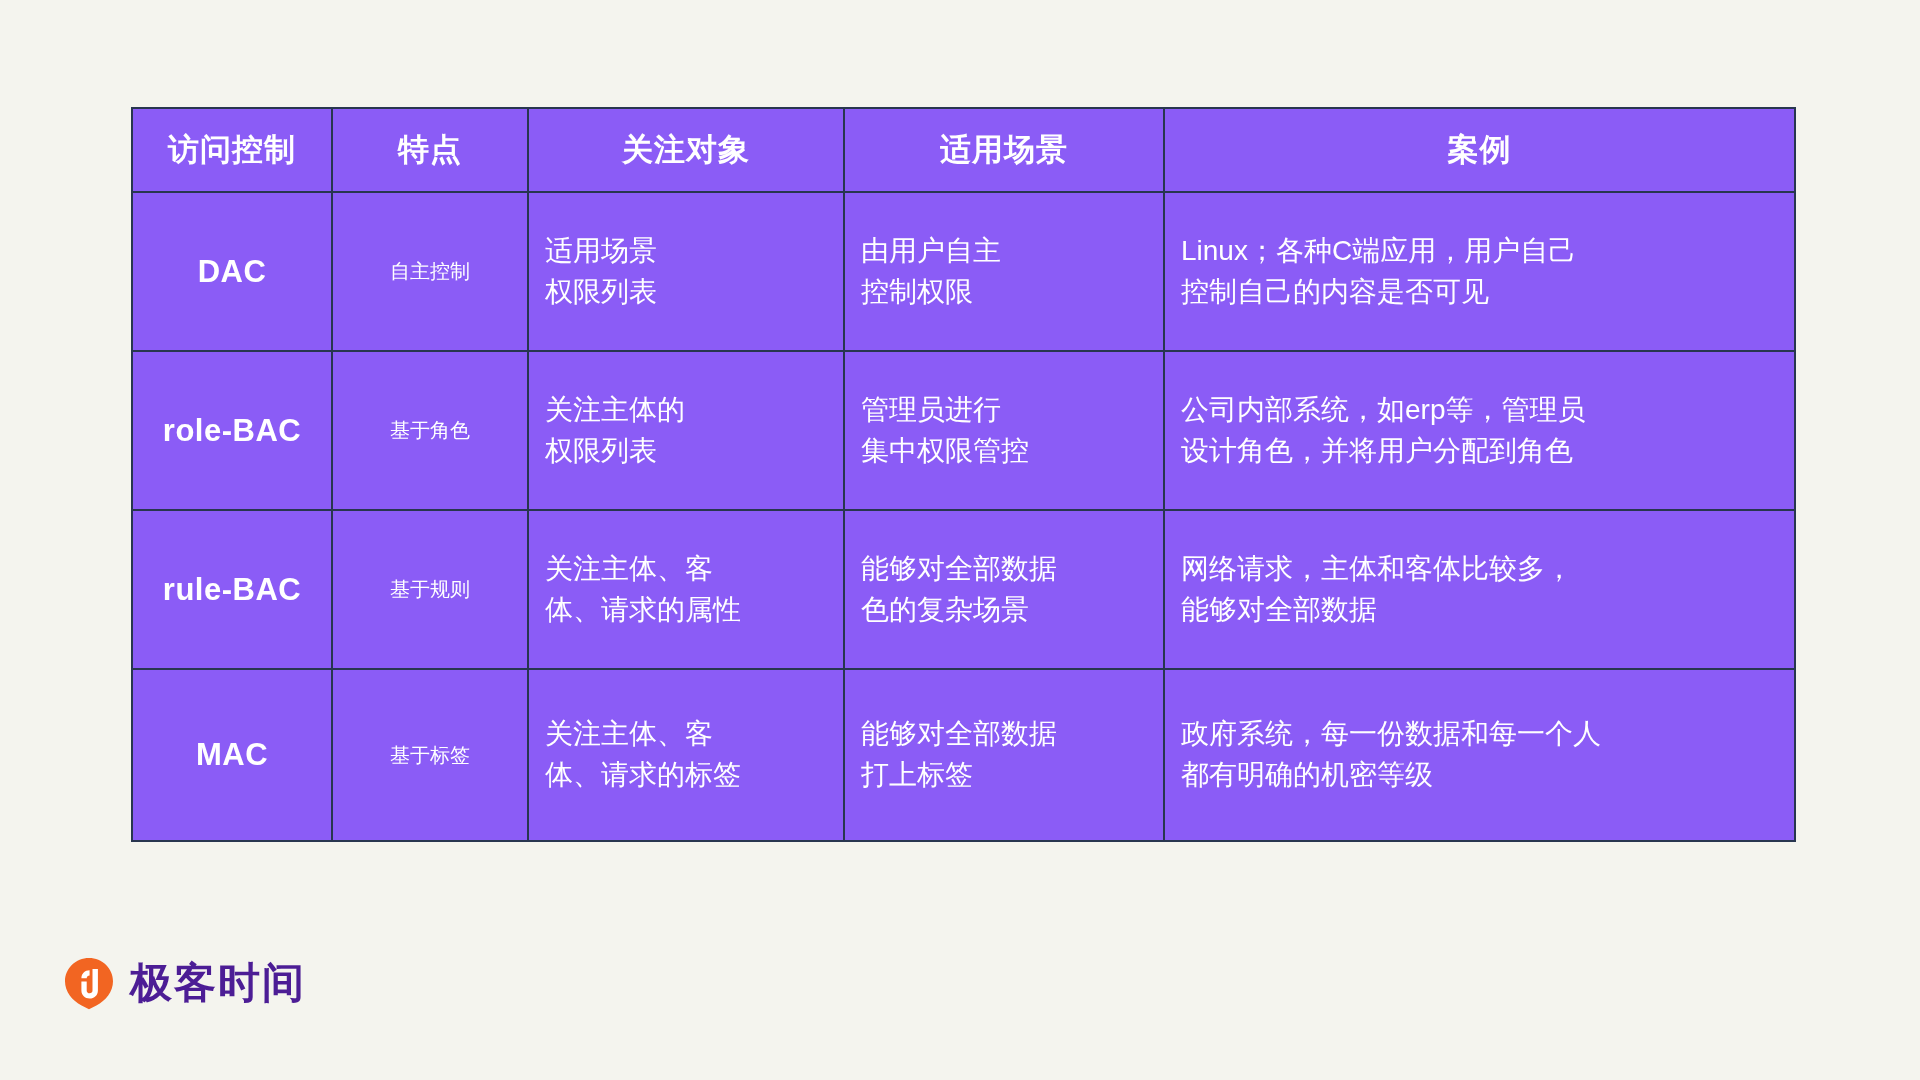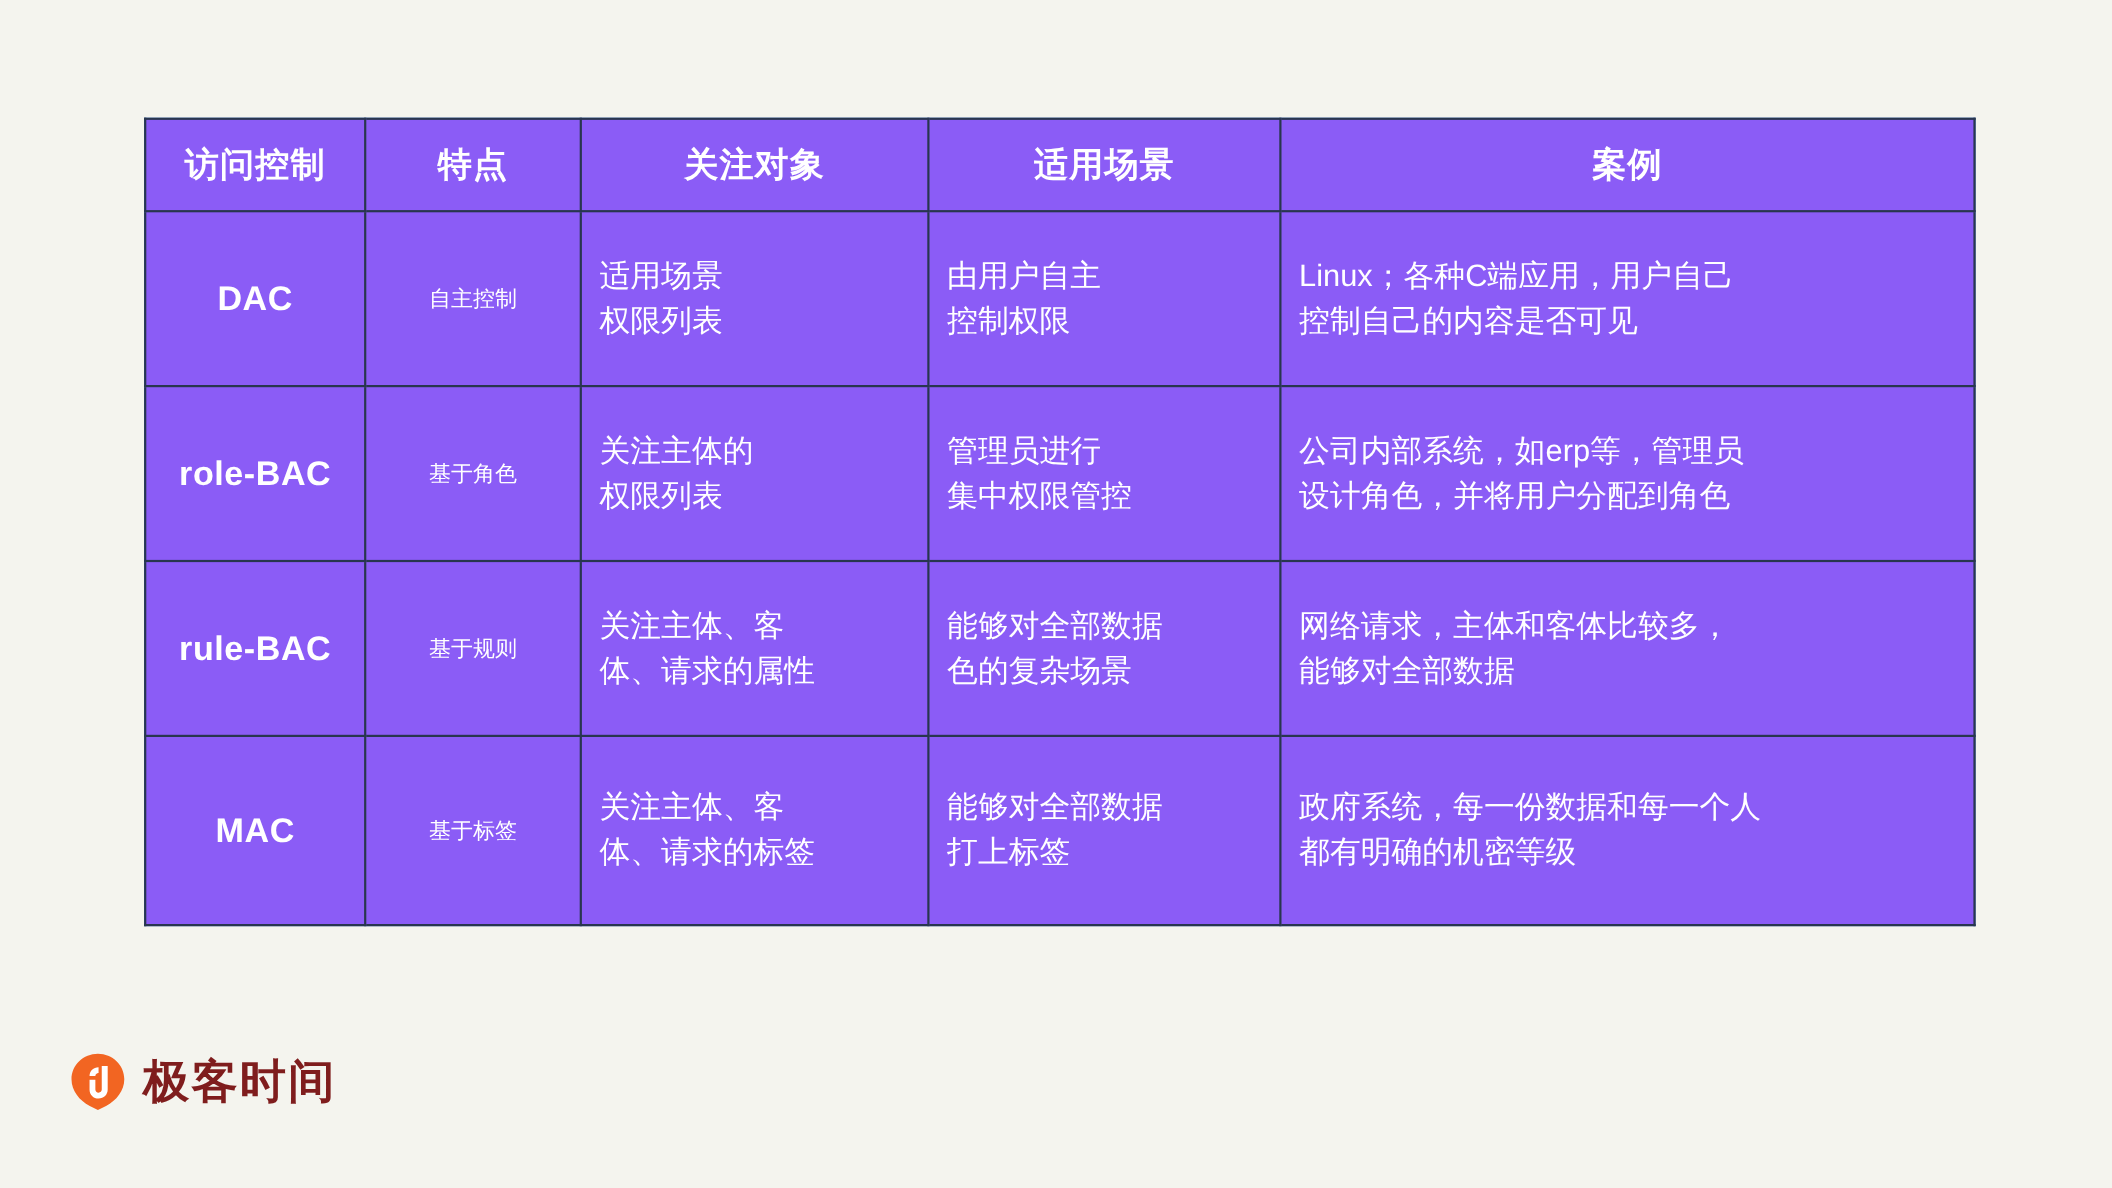--- a/index.html
+++ b/index.html
@@ -101,21 +101,21 @@
   }
   .logo-mark {
     width: 54px;
     height: 54px;
     flex: 0 0 54px;
     position: relative;
   }
   .logo-text {
     font-size: 42px;
     font-weight: bold;
-    color: #7f1d1d;
+    color: #4c1d95;
     letter-spacing: 2px;
     font-family: "Liberation Sans", "DejaVu Sans", sans-serif;
   }
 </style>
 </head>
 <body>
 
 <div id="page">
 
   <div class="table-wrap">

